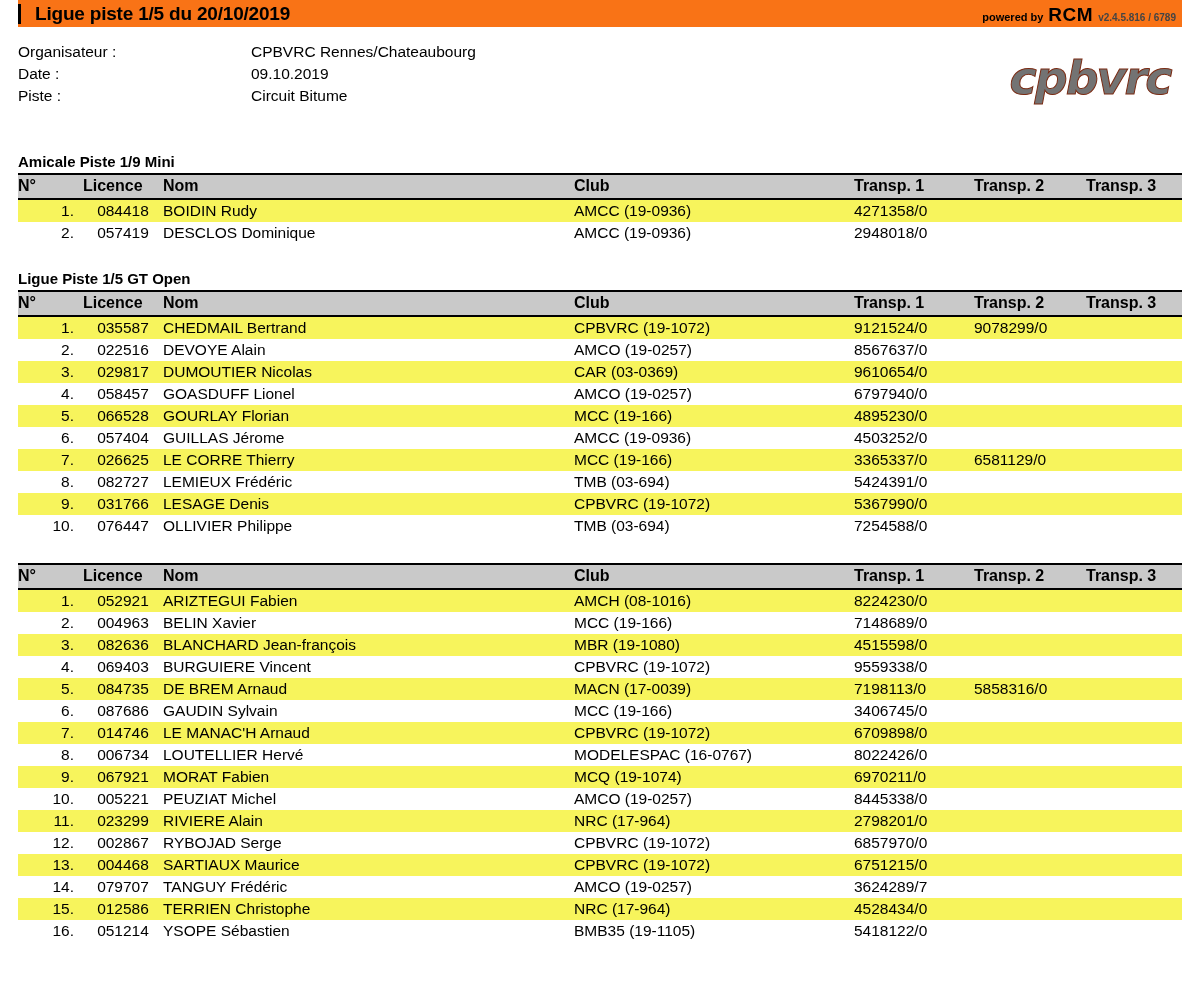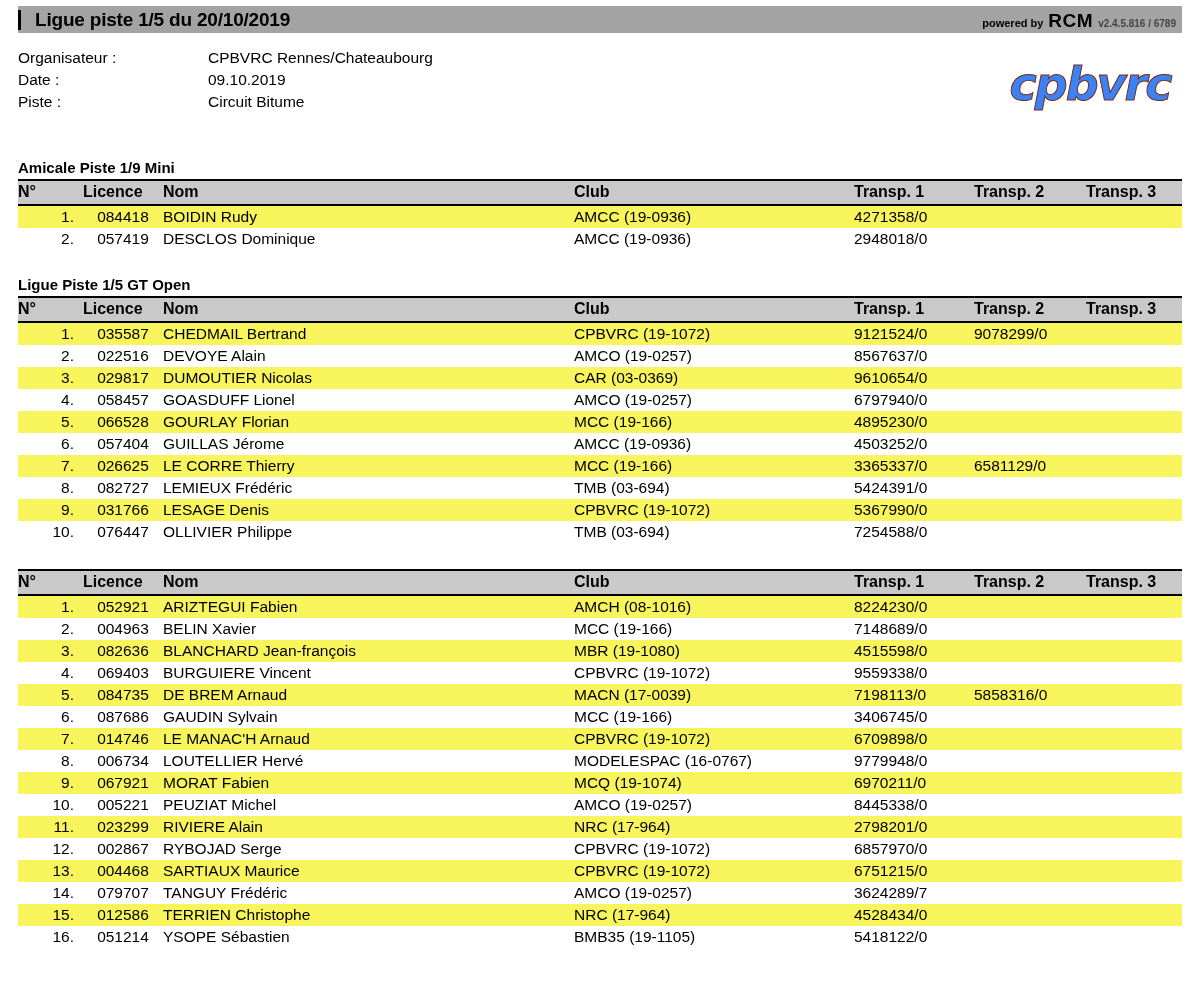--- a/index.html
+++ b/index.html
@@ -18,23 +18,23 @@
   .page {
     width: 1200px;
     height: 997px;
     position: relative;
     box-sizing: border-box;
     padding: 0 18px;
   }
 
   
   .header-bar {
-    margin-top: 6px;
+    margin-top: 0;
     height: 27px;
-    background: #a3a3a3;
+    background: #f97316;
     display: flex;
     align-items: center;
     position: relative;
   }
   .header-title {
     font-size: 19px;
     font-weight: bold;
     padding-left: 14px;
     letter-spacing: -0.2px;
     border-left: 3px solid #000;
@@ -67,20 +67,21 @@
   
   .meta {
     margin-top: 14px;
     position: relative;
     height: 86px;
   }
   .meta-row {
     display: flex;
     font-size: 15.5px;
     line-height: 22px;
+    gap: 43px;
   }
   .meta-label {
     width: 152px;
   }
   .meta-value {
     flex: 1;
     margin-left: 38px;
   }
 
   
@@ -92,21 +93,21 @@
     height: 62px;
     display: flex;
     align-items: center;
     justify-content: center;
   }
   .logo-text {
     font-family: "DejaVu Sans", sans-serif;
     font-size: 46px;
     font-weight: bold;
     font-style: italic;
-    color: #3b82f6;
+    color: #737373;
     letter-spacing: -2px;
     -webkit-text-stroke: 1px #7a2a12;
     line-height: 48px;
   }
 
   
   .section {
     margin-top: 26px;
   }
   .section-title {
@@ -401,21 +402,21 @@
               <td class="c-club">CPBVRC (19-1072)</td>
               <td class="c-t1">6709898/0</td>
               <td class="c-t2"></td>
               <td class="c-t3"></td>
             </tr>
             <tr>
               <td class="c-num">8.</td>
               <td class="c-lic">006734</td>
               <td class="c-nom">LOUTELLIER Hervé</td>
               <td class="c-club">MODELESPAC (16-0767)</td>
-              <td class="c-t1">9779948/0</td>
+              <td class="c-t1">8022426/0</td>
               <td class="c-t2"></td>
               <td class="c-t3"></td>
             </tr>
             <tr class="alt">
               <td class="c-num">9.</td>
               <td class="c-lic">067921</td>
               <td class="c-nom">MORAT Fabien</td>
               <td class="c-club">MCQ (19-1074)</td>
               <td class="c-t1">6970211/0</td>
               <td class="c-t2"></td>

